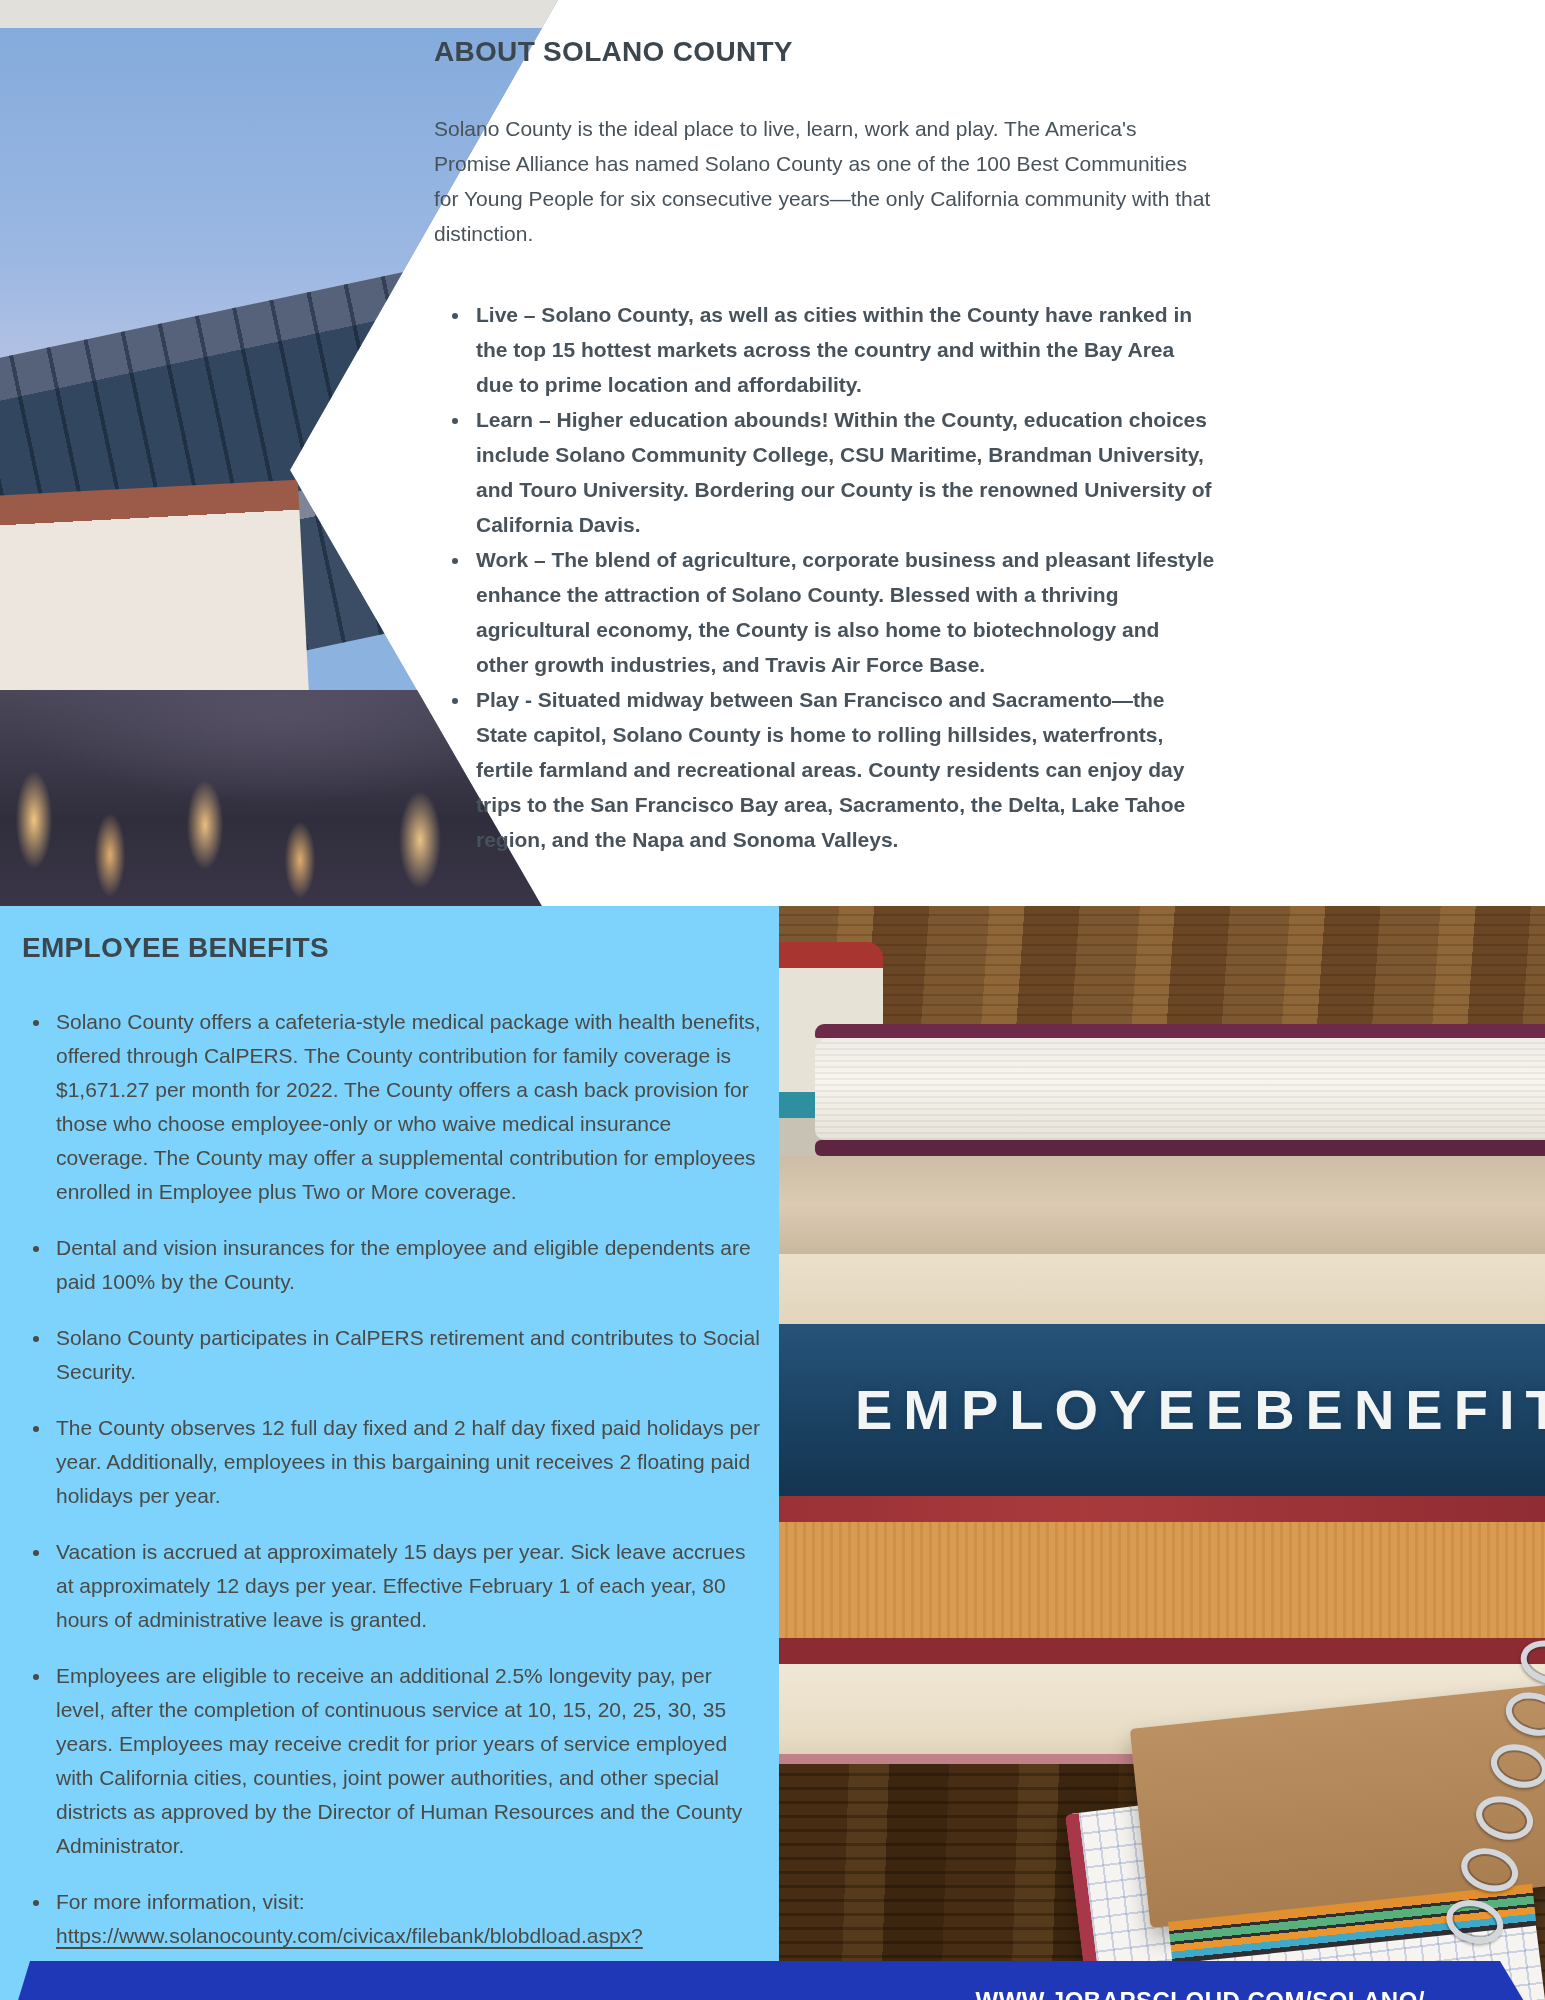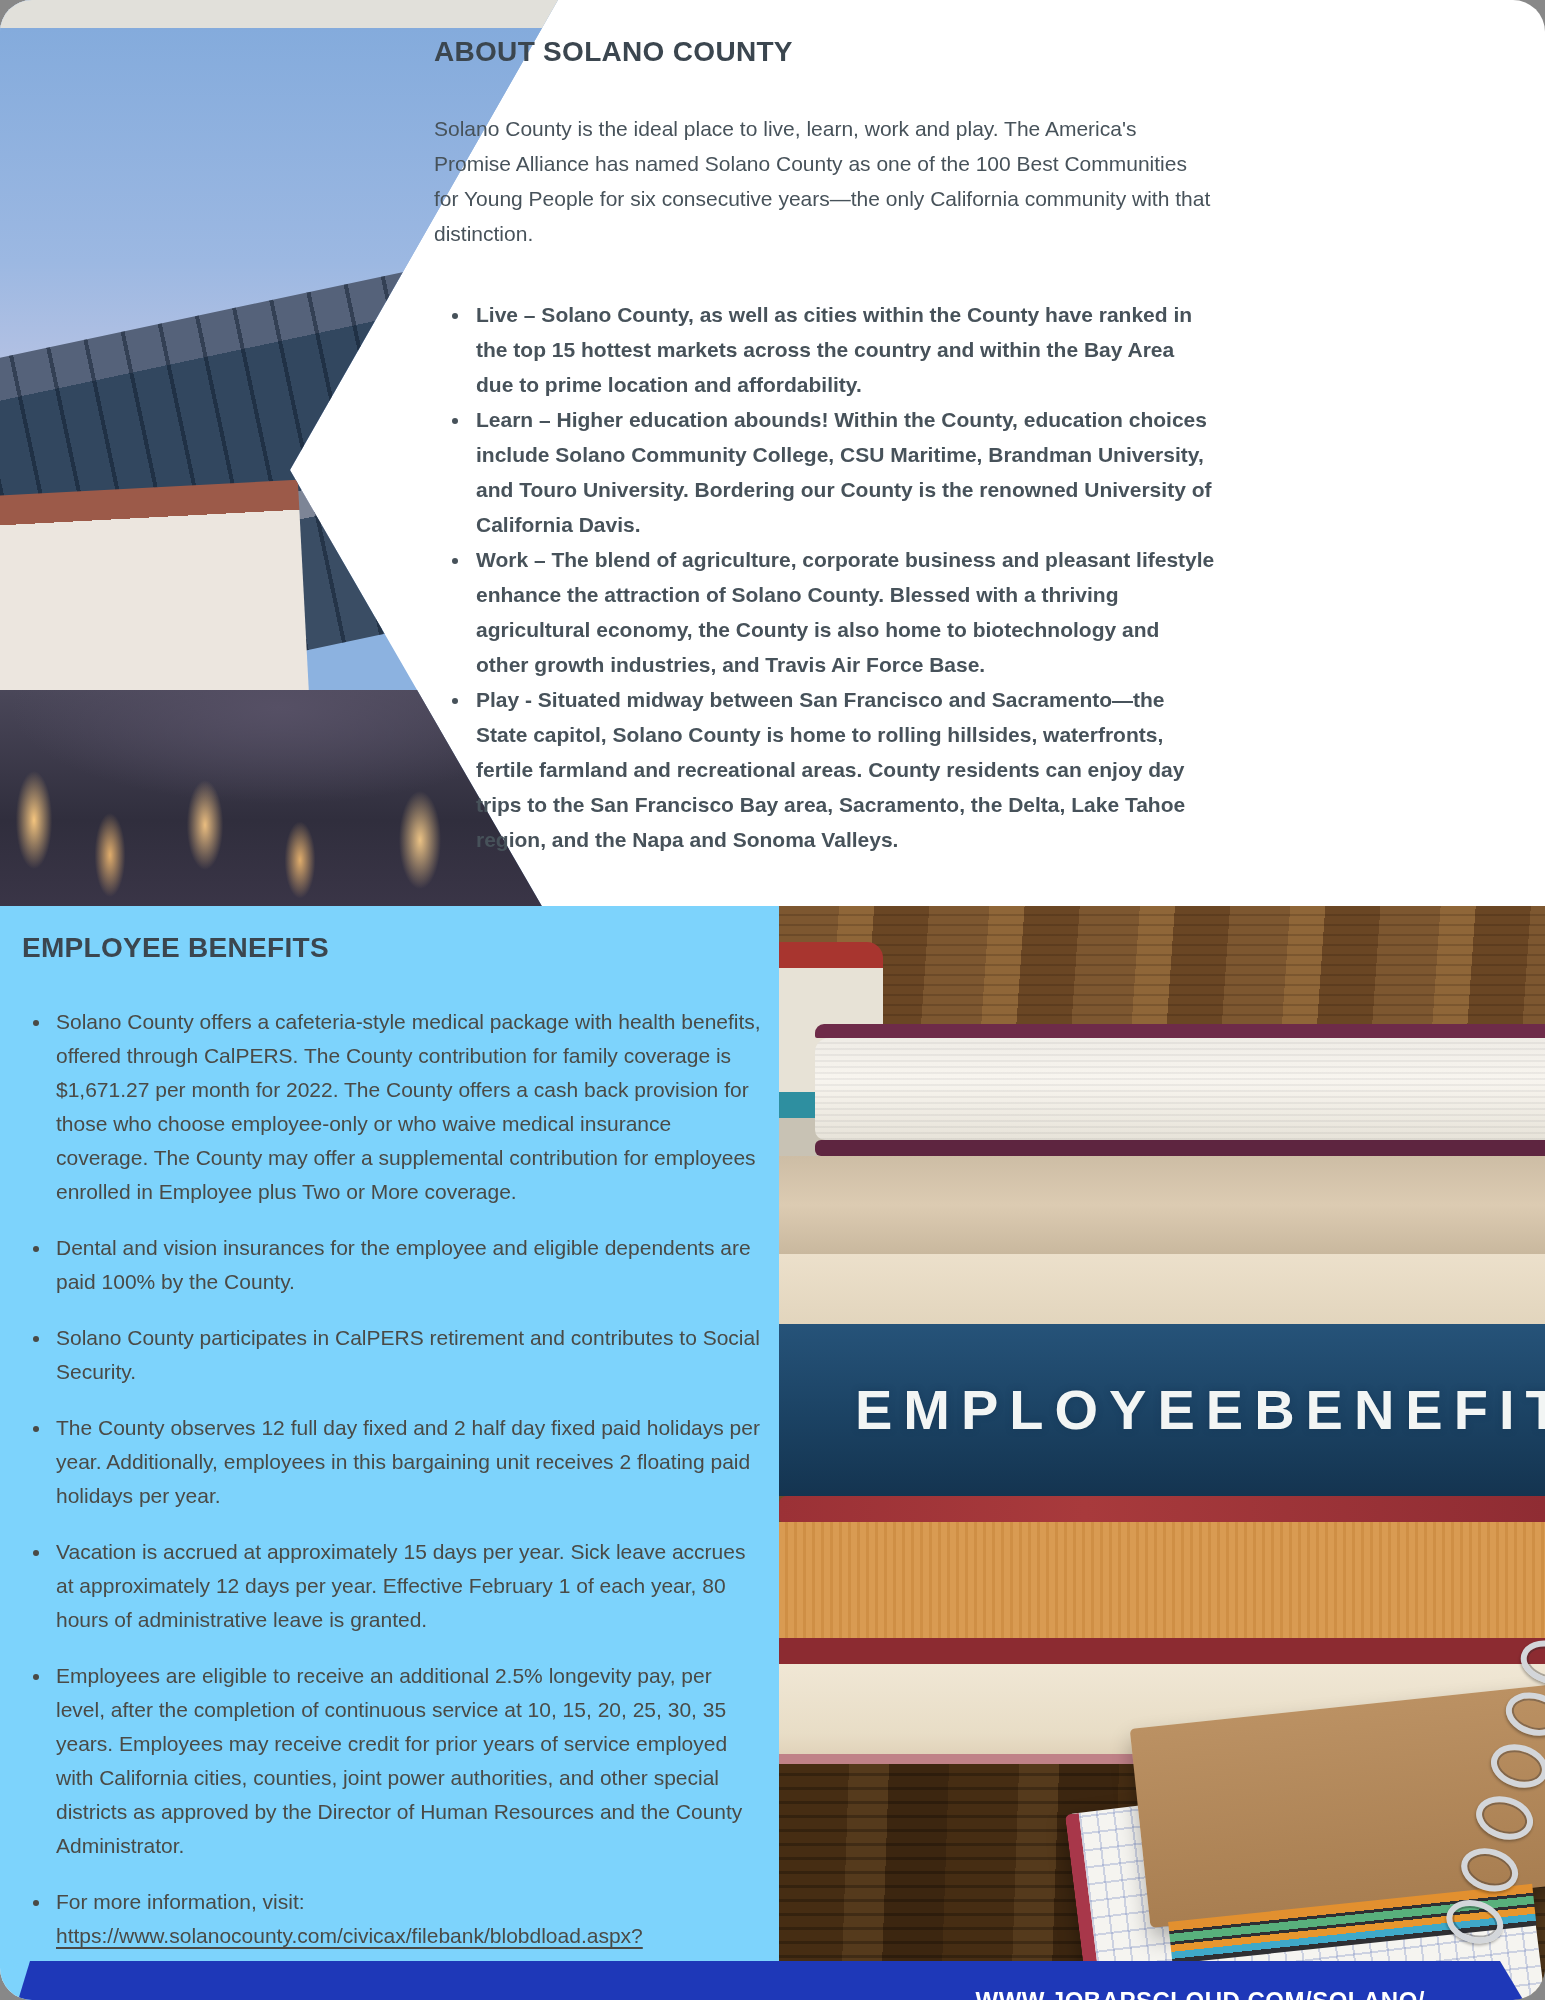--- a/index.html
+++ b/index.html
@@ -1,17 +1,17 @@
 <!DOCTYPE html>
 <html><head>
 <meta charset="utf-8">
 <style>
   html,body{margin:0;padding:0;background:#888;}
   #page{position:relative;width:1545px;height:2000px;background:#ffffff;overflow:hidden;
-        font-family:"Liberation Sans",sans-serif;border-radius:32px;}
+        font-family:"Liberation Sans",sans-serif;}
 
   
   #county-photo{position:absolute;left:0;top:0;width:558px;height:908px;
     clip-path:polygon(0 0,558px 0,290px 470px,543px 908px,0 908px);background:#8cb2e0;}
   .pt-band{position:absolute;left:0;top:0;right:0;height:28px;background:#e1e0da;z-index:6;}
   .pt-sky{position:absolute;left:0;top:28px;right:0;height:520px;
     background:linear-gradient(180deg,#84abdc 0%,#9cb8e2 45%,#bfc6e4 75%,#dccfda 100%);}
   .pt-building{position:absolute;left:-70px;top:300px;width:720px;height:350px;transform:rotate(-12deg);
     background:
       repeating-linear-gradient(90deg,rgba(10,22,38,0) 0 34px,rgba(10,22,38,.45) 34px 38px),

